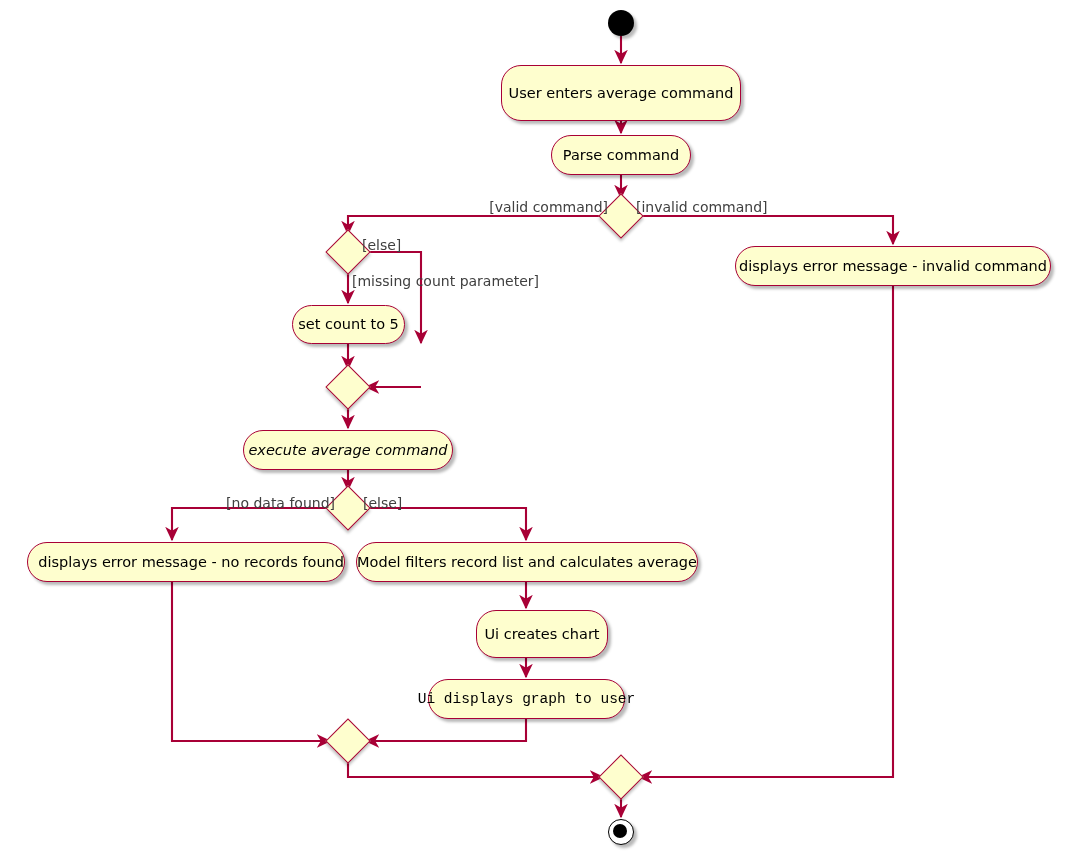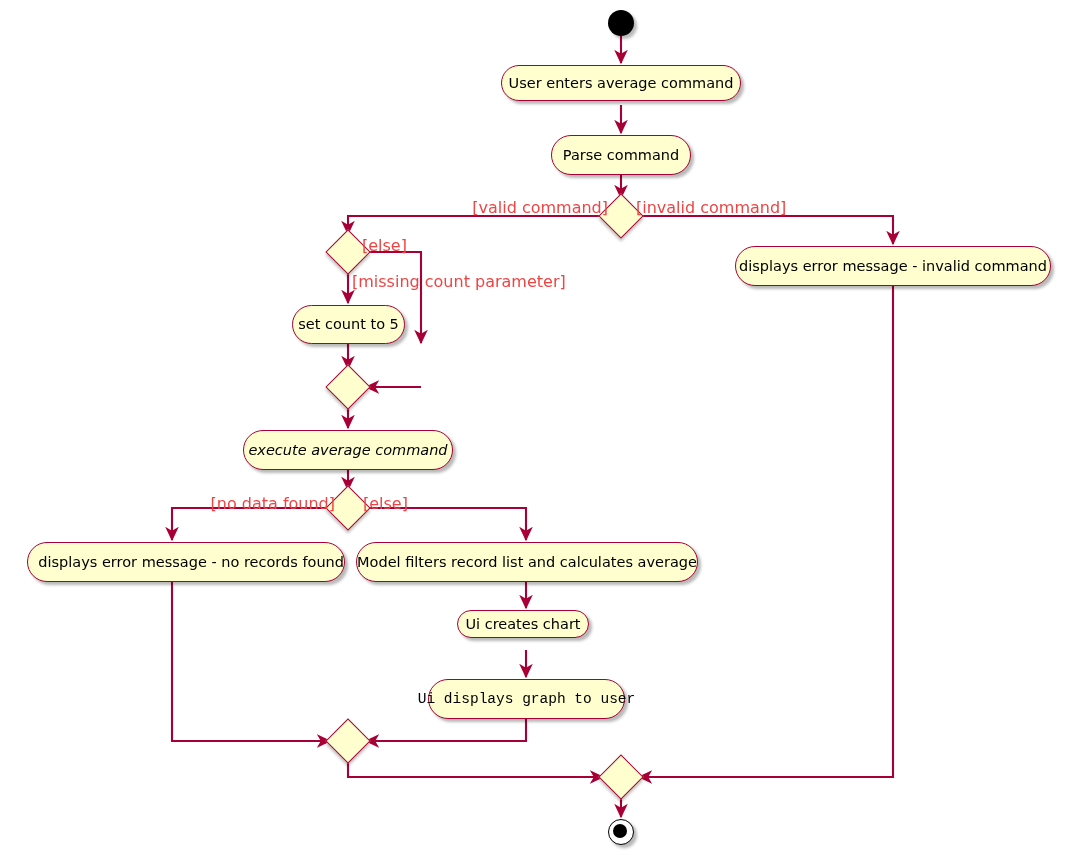--- a/index.html
+++ b/index.html
@@ -73,23 +73,23 @@
     position: absolute;
     left: 4.2px;
     top: 4.2px;
     width: 14px;
     height: 14px;
     border-radius: 50%;
     background: #000000;
   }
   .edge-label {
     position: absolute;
-    font-size: 16px;
+    font-size: 14px;
     line-height: 1;
-    color: #ef4444;
+    color: #404040;
     white-space: nowrap;
     z-index: 4;
     background: transparent;
   }
   .lbl-right { text-align: left; }
   .lbl-left  { text-align: right; }
 </style>
 </head>
 <body>
 
@@ -141,21 +141,21 @@
 
       <path d="M 893 286 L 893 777 L 639 777"></path>
 
       <path d="M 621 795 L 621 817"></path>
     </g>
   </svg>
 
   <div class="node start-node" style="left:608px; top:10px;"></div>
   <div class="node end-node" style="left:608px; top:819px;"></div>
 
-  <div class="node activity" style="left:501px; top:65px; width:240px; height:36px;">
+  <div class="node activity" style="left:501px; top:65px; width:240px; height:56px;">
     <span>User enters average command</span>
   </div>
 
   <div class="node activity" style="left:551px; top:135px; width:140px; height:40px;align-items:center;">
     <span>Parse command</span>
   </div>
 
   <div class="node activity" style="left:735px; top:246px; width:316px; height:40px;">
     <span>displays error message - invalid command</span>
   </div>
@@ -169,21 +169,21 @@
   </div>
 
   <div class="node activity" style="left:27px; top:542px; width:318px; height:40px;justify-content:flex-end;">
     <span>displays error message - no records found</span>
   </div>
 
   <div class="node activity" style="left:356px; top:542px; width:342px; height:40px;justify-content:center;">
     <span>Model filters record list and calculates average</span>
   </div>
 
-  <div class="node activity" style="left:457px; top:610px; width:132px; height:28px;">
+  <div class="node activity" style="left:476px; top:610px; width:132px; height:48px;">
     <span>Ui creates chart</span>
   </div>
 
   <div class="node activity" style="left:428px; top:679px; width:197px; height:40px;font-family:Liberation Mono, monospace;">
     <span>Ui displays graph to user</span>
   </div>
 
   <div class="node diamond" style="left:605px; top:200px;"></div>
   <div class="node diamond" style="left:332px; top:236px;"></div>
   <div class="node diamond" style="left:332px; top:371px;"></div>

